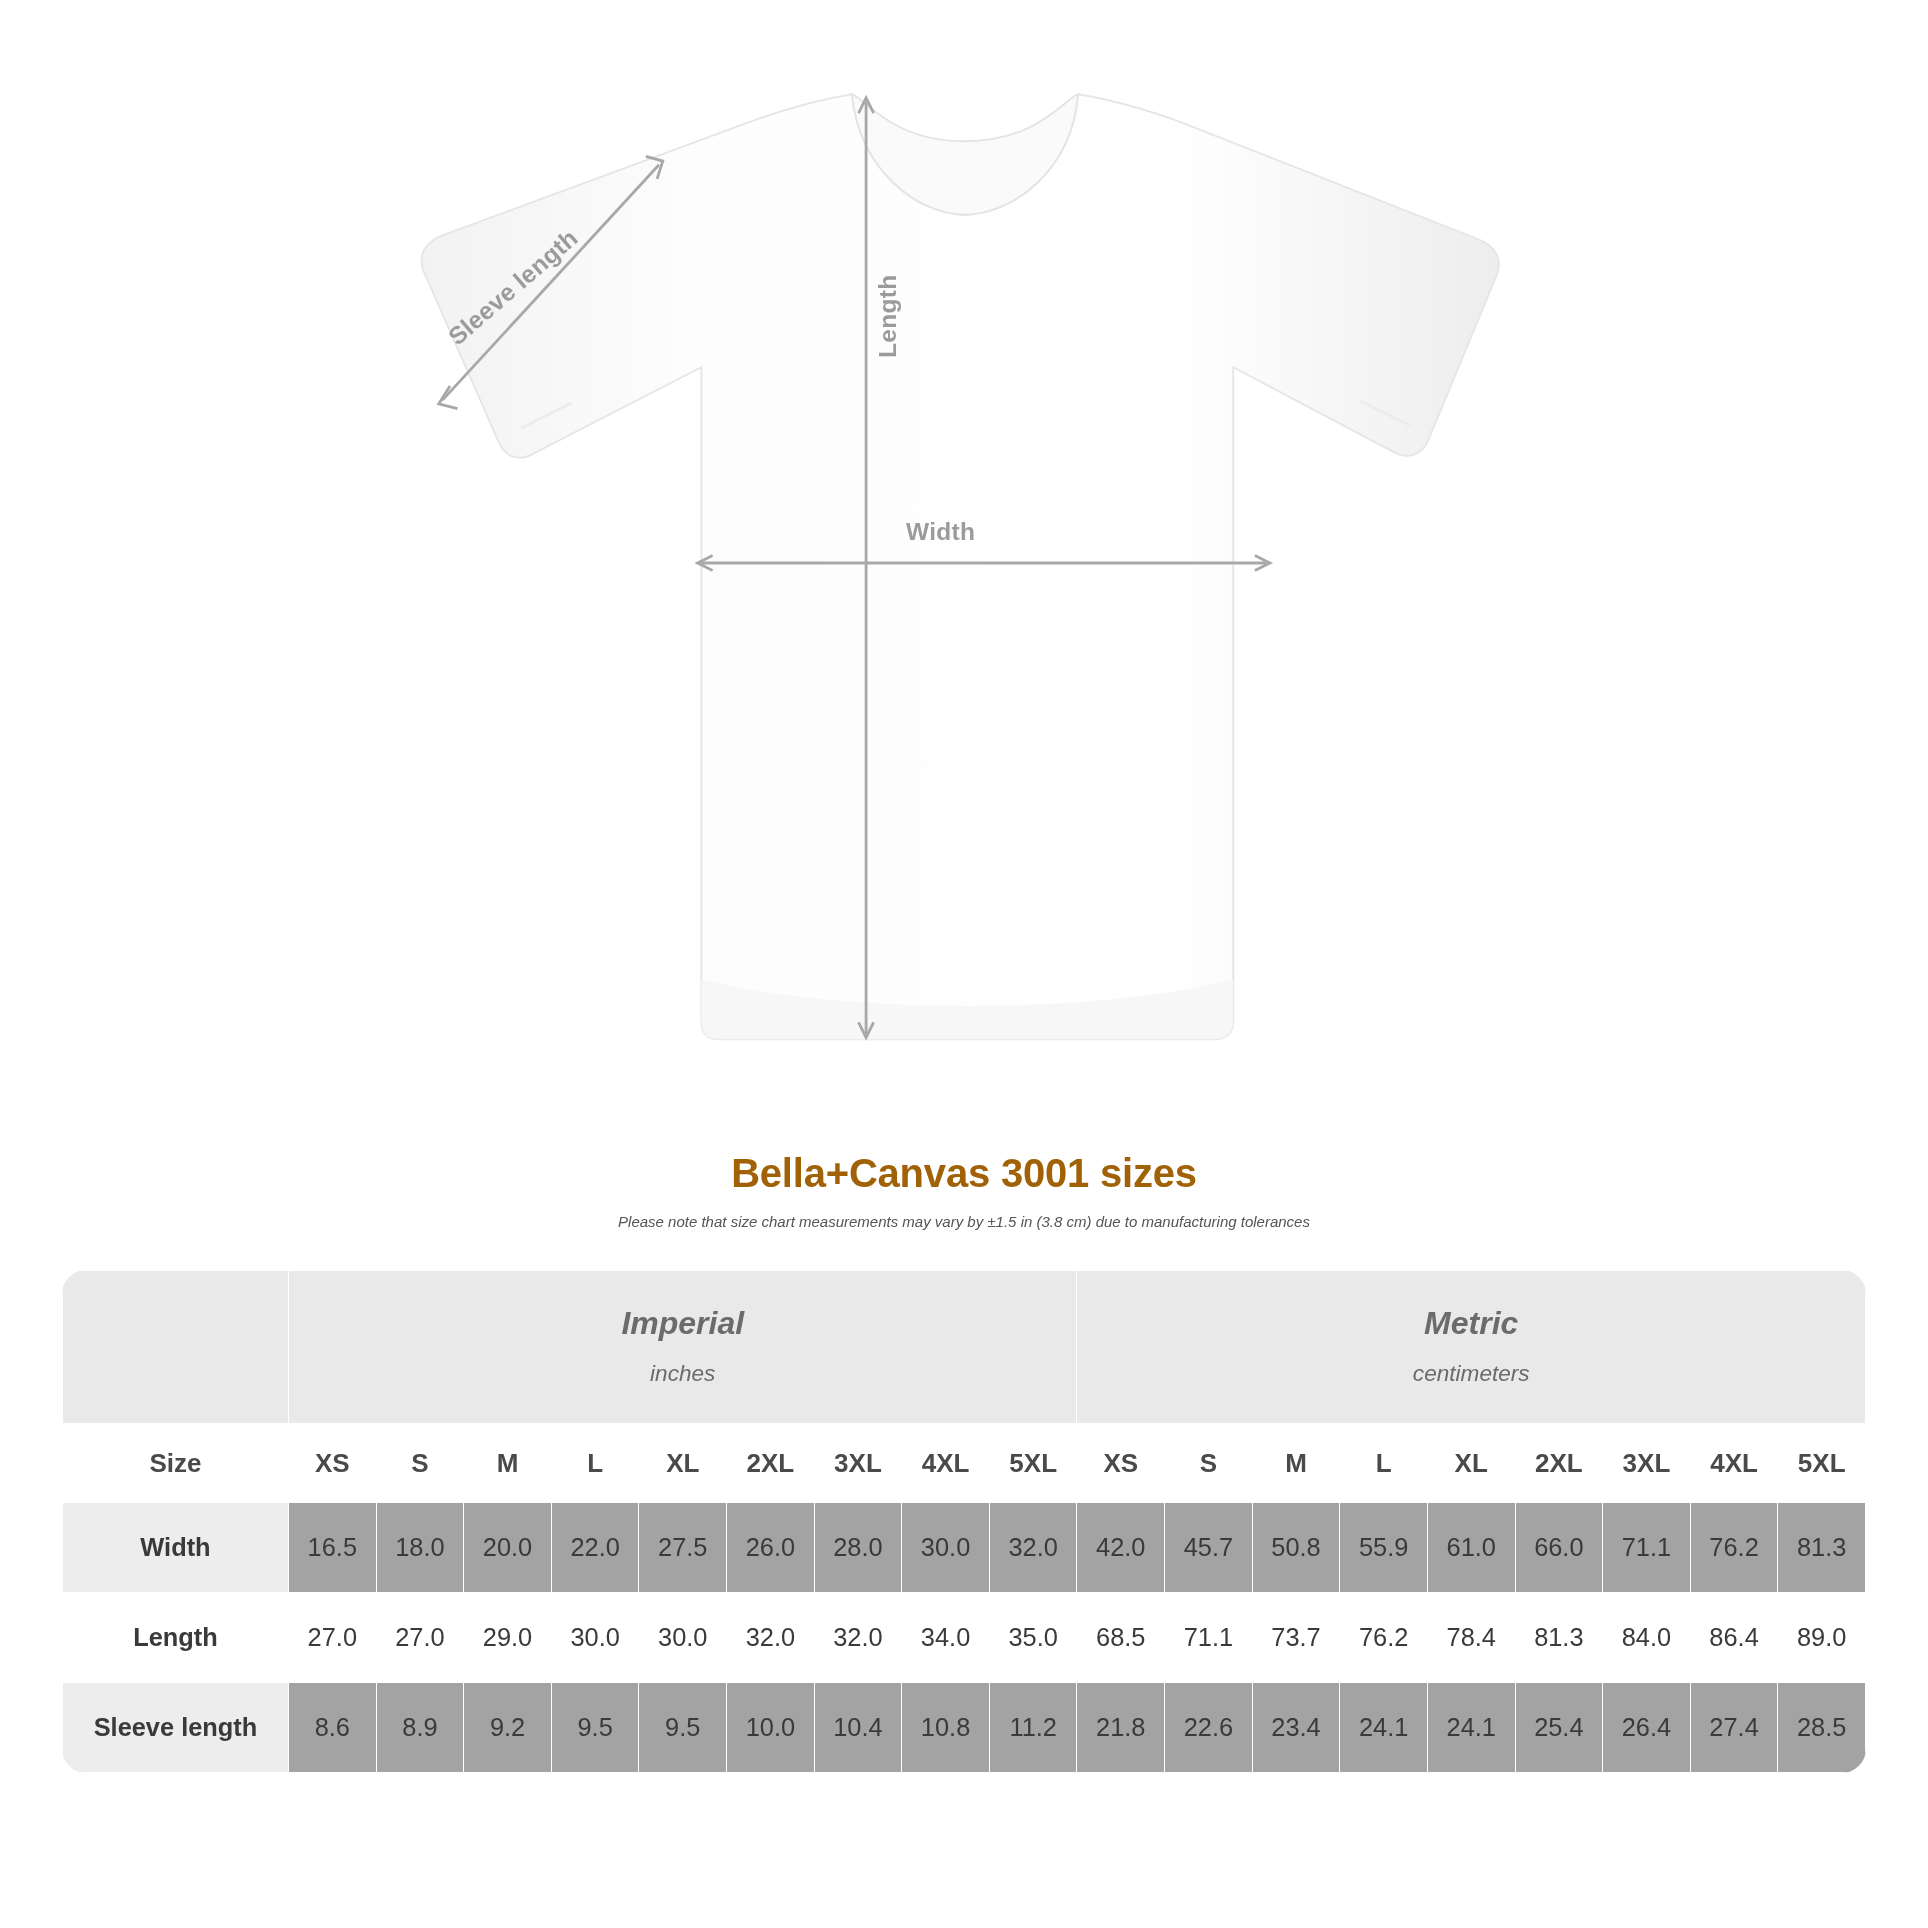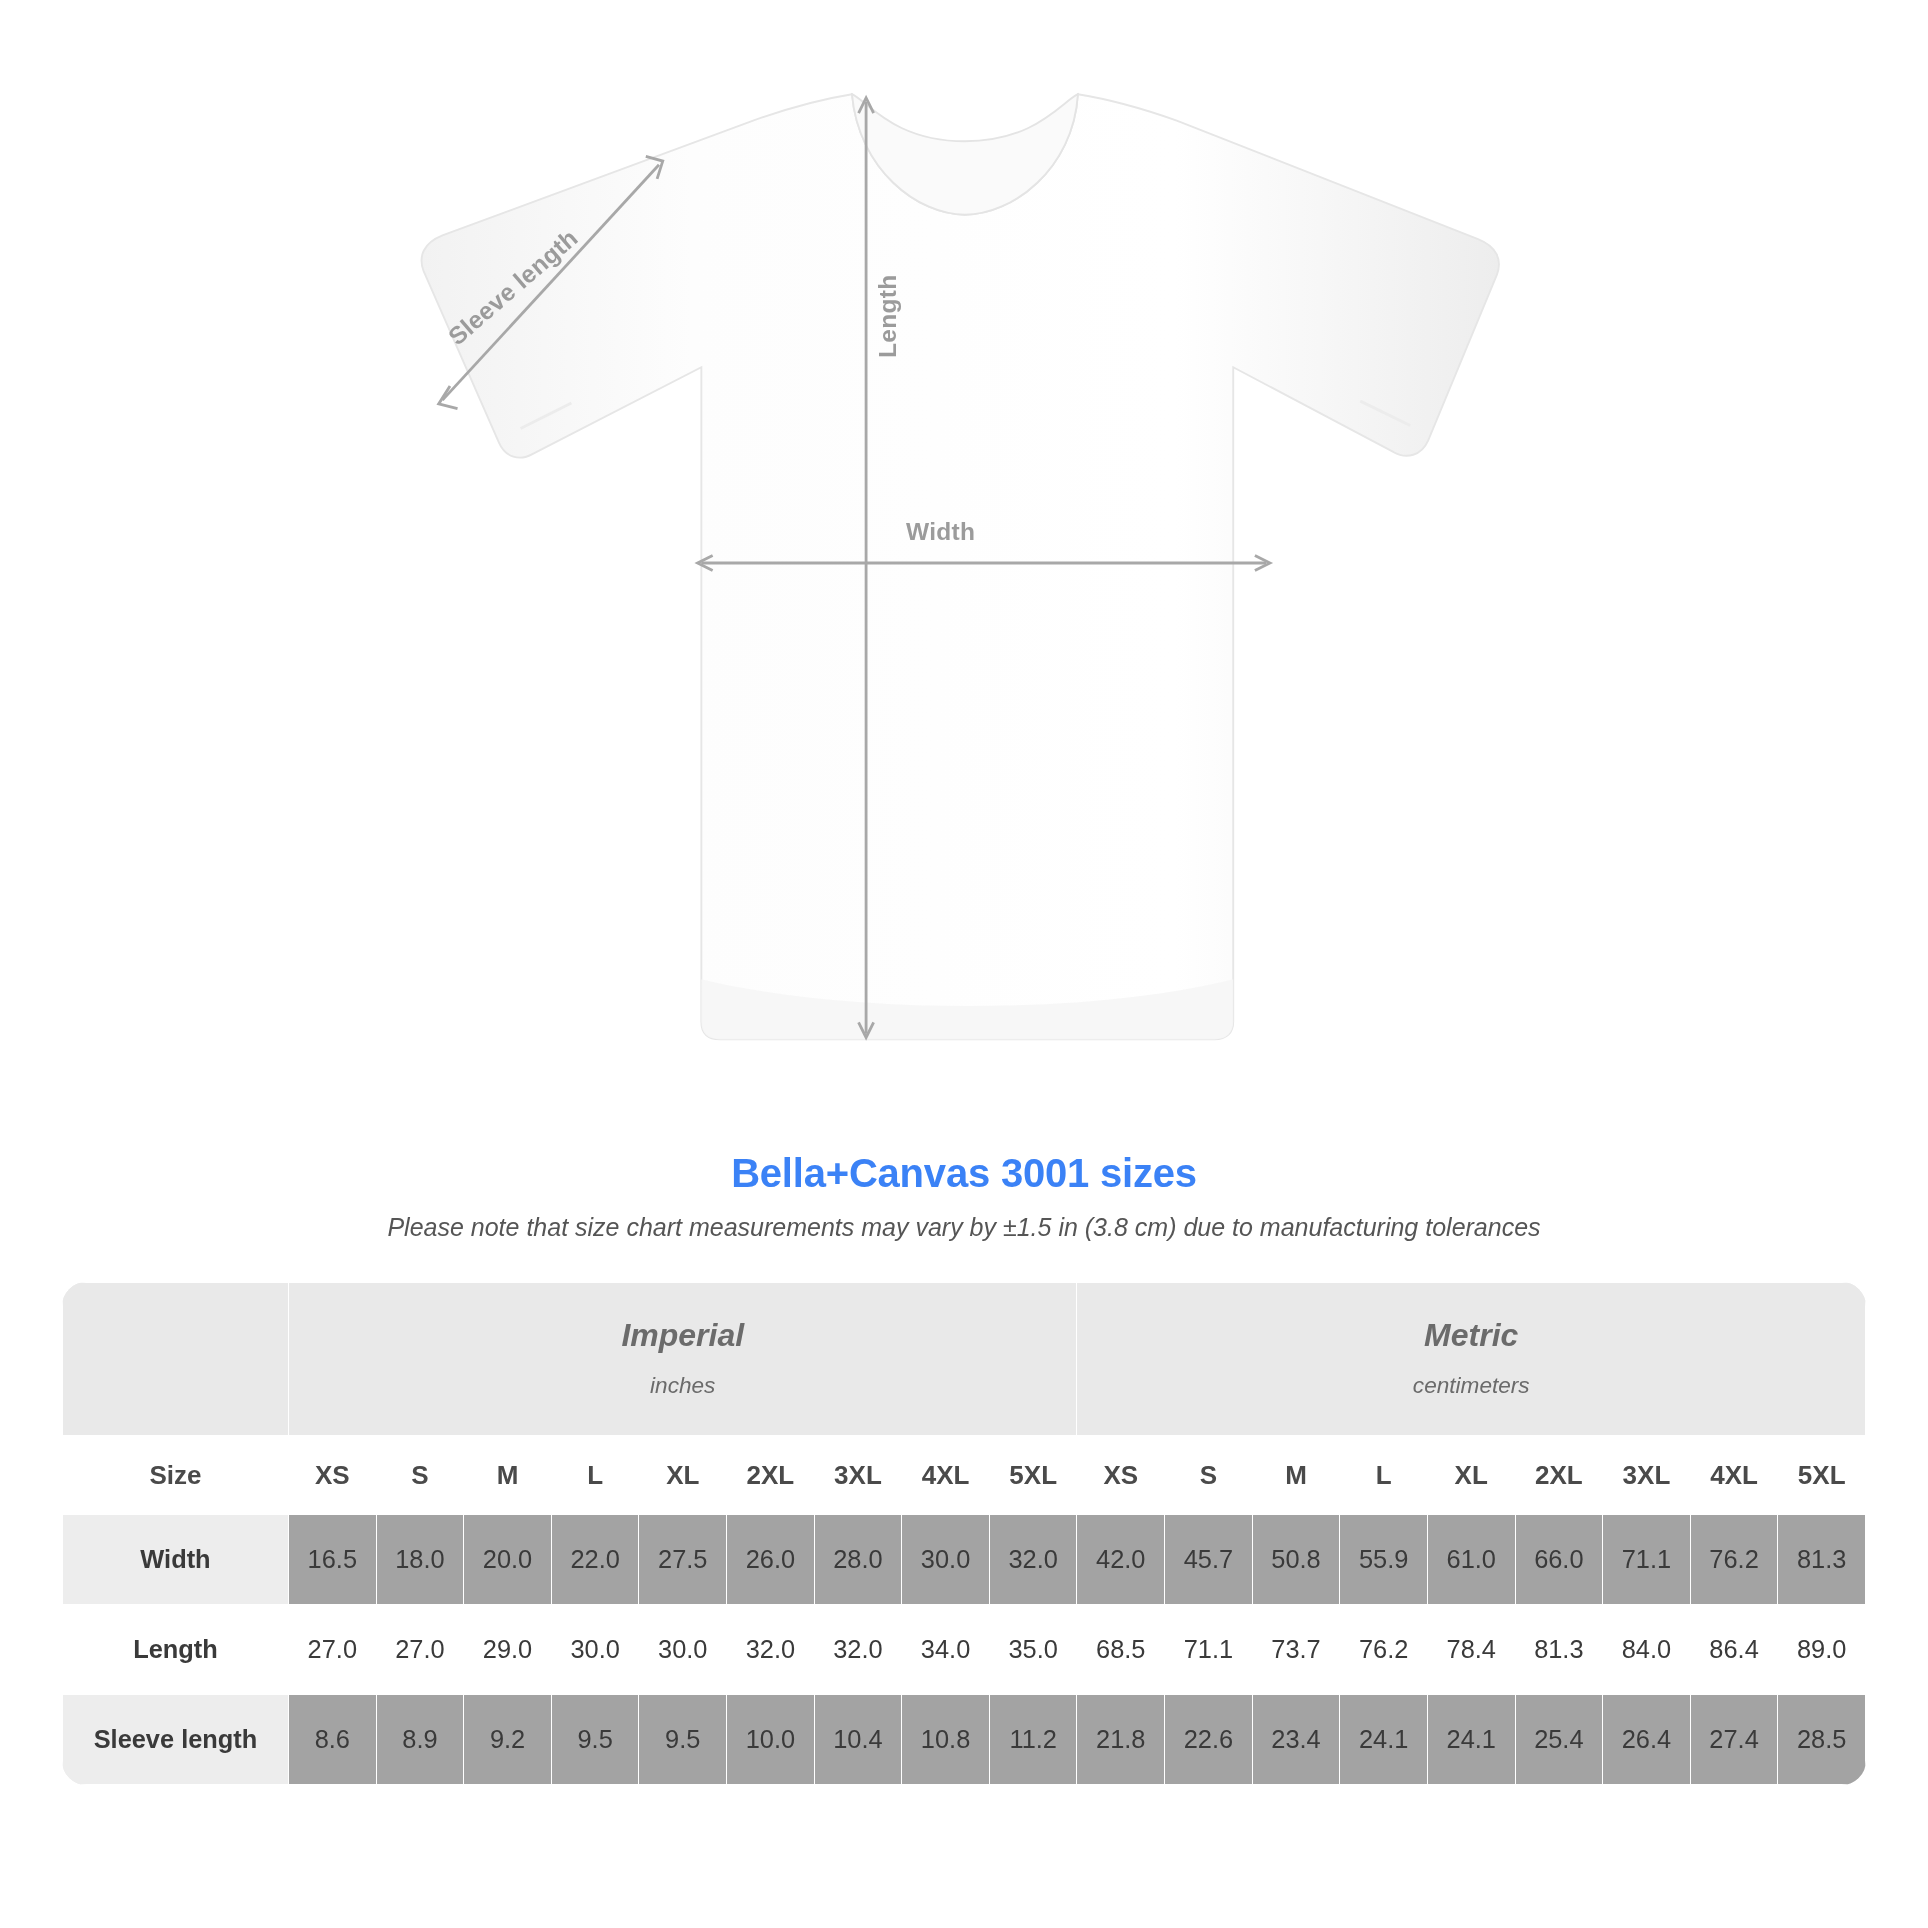--- a/index.html
+++ b/index.html
@@ -49,26 +49,26 @@
   }
 
   
   .title-block {
     text-align: center;
     margin-top: 40px;
   }
   .chart-title {
     font-size: 40px;
     font-weight: bold;
-    color: #3b82f6;
+    color: #a16207;
     letter-spacing: -0.2px;
   }
   .chart-note {
     margin-top: 17px;
-    font-size: 25px;
+    font-size: 15px;
     font-style: italic;
     color: #555555;
   }
 
   
   .table-wrap {
     margin: 40px 62px 0 62px;
     border-radius: 24.5px;
     overflow: hidden;
     background: #ebebeb;

